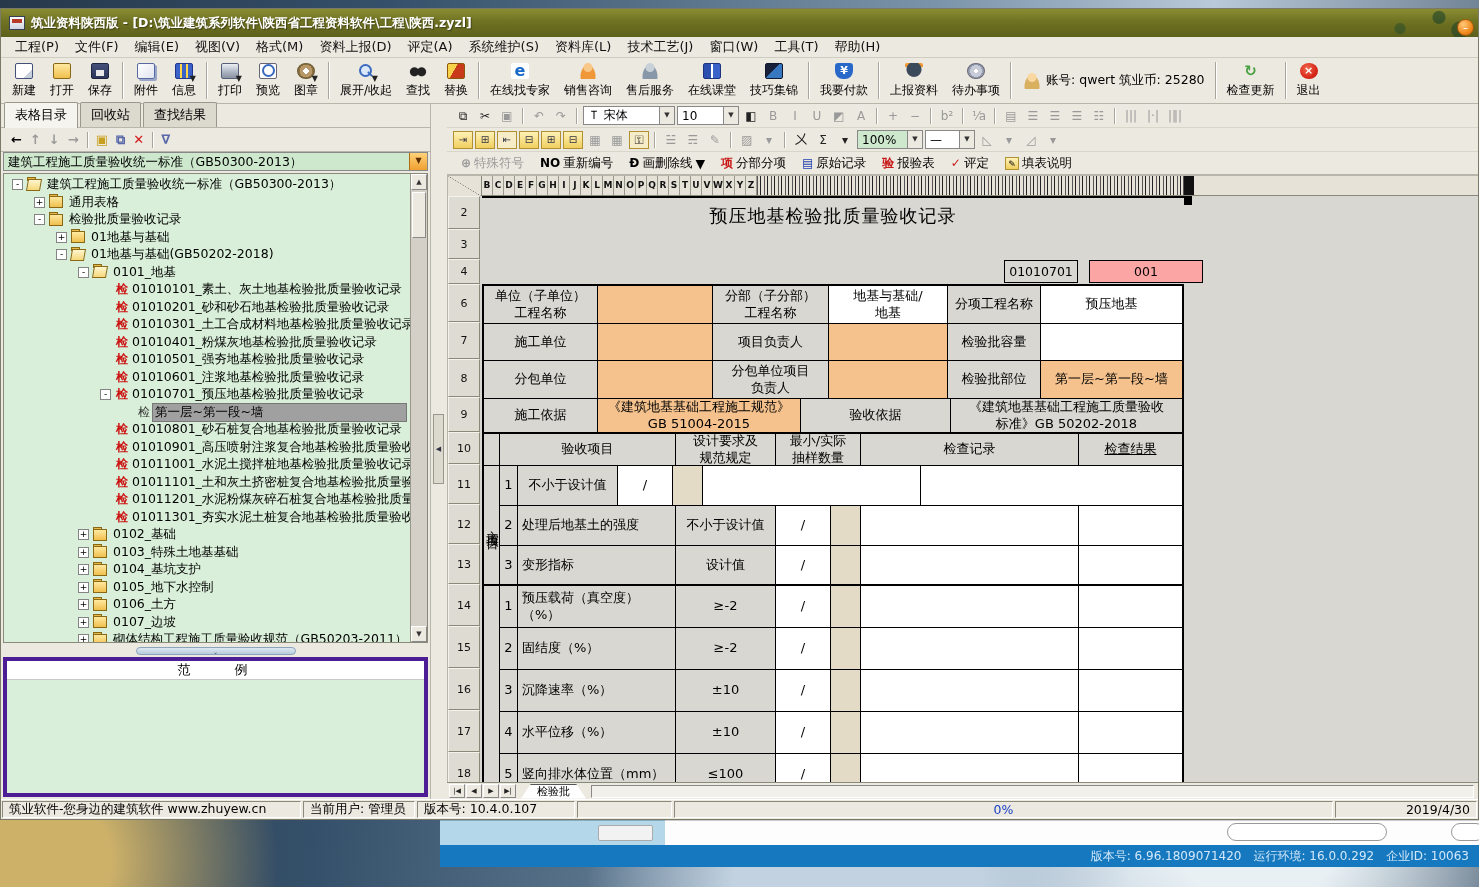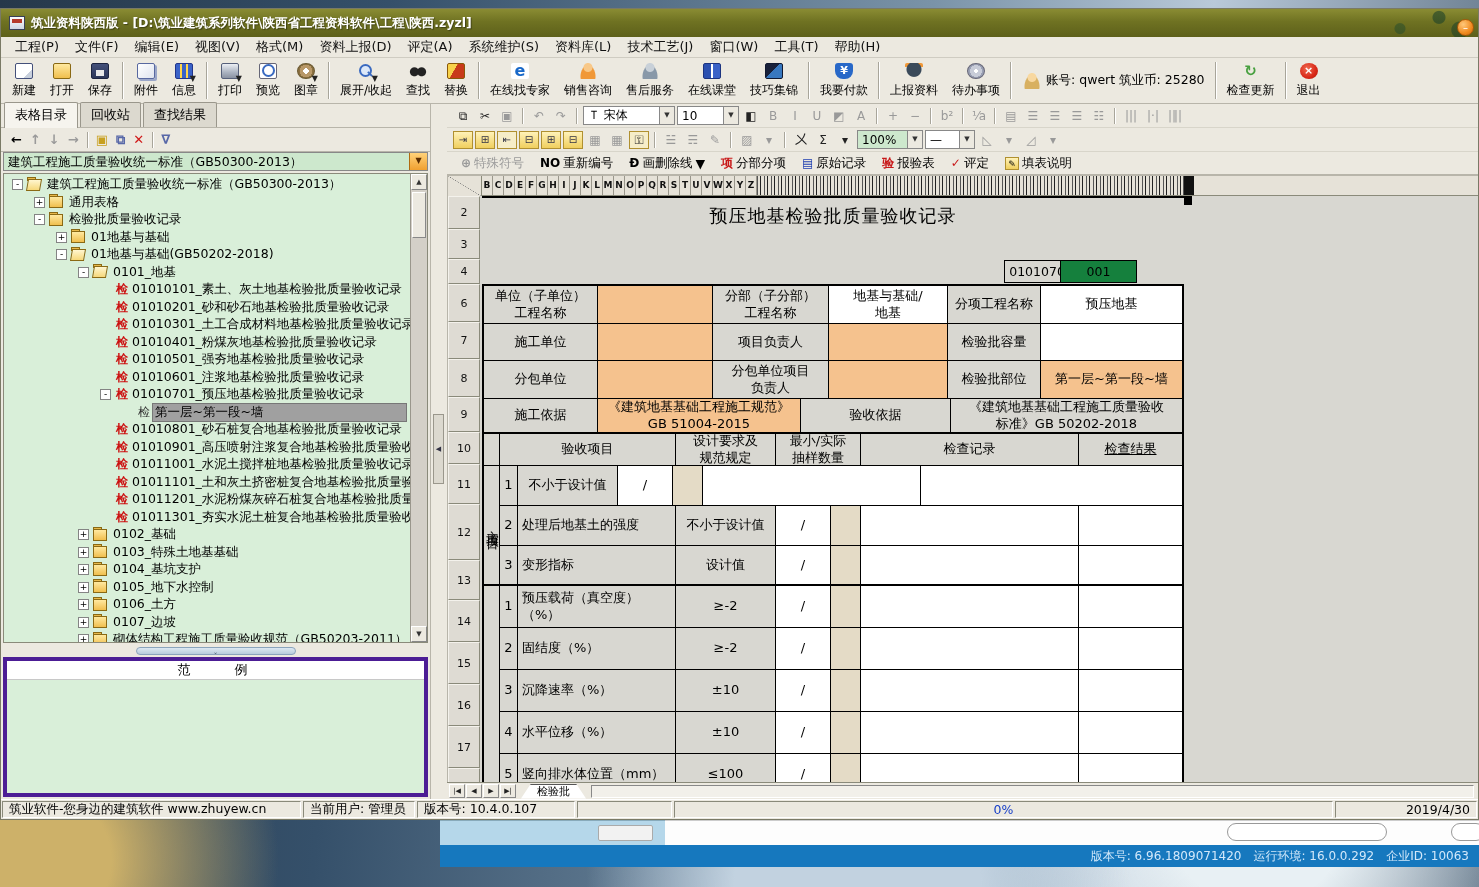--- a/index.html
+++ b/index.html
@@ -120,21 +120,21 @@
 .hcap{width:10px;background:#111}
 .sheet-body{position:absolute;left:0;top:20px;right:0;bottom:0;overflow:hidden}
 .gutter{position:absolute;left:0;top:0;width:32px;bottom:0}
 .gcell{border:1px solid;border-color:#f4f2ec #8a8a7a #8a8a7a #f4f2ec;background:#dedbd3;font-size:11px;text-align:center;display:flex;align-items:center;justify-content:center;color:#111}
 .grid{position:absolute;left:34px;top:0;width:702px;height:100%}
 .topline{position:absolute;left:0;top:0;width:702px;height:2px;background:#000}
 .endmark{position:absolute;right:-8px;top:0;width:8px;height:9px;background:#000}
 .sheet-title{position:absolute;left:0;top:8px;width:702px;text-align:center;font-size:18px;letter-spacing:1px;color:#000}
 .r4cell{position:absolute;top:64px;height:23px;border:1px solid #000;font-size:12.5px;display:flex;align-items:center;justify-content:center}
 .r4code{left:522px;width:74px}
-.r4ser{left:578px;width:77px;background:#15803d}
+.r4ser{left:607px;width:114px;background:#fca5a5}
 .tbl{position:absolute;left:0;width:702px;border:2px solid #000;background:transparent}
 .trowf{display:flex}
 .tc{border-right:1px solid #000;border-bottom:1px solid #000;display:flex;align-items:center;justify-content:center;text-align:center;font-size:13px;white-space:pre-line;line-height:1.25;overflow:hidden}
 .tc.last{border-right:none}
 .tc.nb{border-bottom:none}
 .tc.bg-o{background:#f5c28e}
 .tc.bg-w{background:#fff}
 .tc.bg-t{background:#e4dbc6}
 .tc.left{justify-content:flex-start;text-align:left;padding-left:4px}
 .tc.thick{border-bottom:2px solid #000}
@@ -655,21 +655,21 @@
           <div class="gutter" id="gutter">
               <div class="gcell" style="height: 33px;">2</div>
               <div class="gcell" style="height: 30px;">3</div>
               <div class="gcell" style="height: 25px;">4</div>
               <div class="gcell" style="height: 38px;">6</div>
               <div class="gcell" style="height: 37px;">7</div>
               <div class="gcell" style="height: 38px;">8</div>
               <div class="gcell" style="height: 35px;">9</div>
               <div class="gcell" style="height: 32px;">10</div>
               <div class="gcell" style="height: 40px;">11</div>
-              <div class="gcell" style="height: 56px;">12</div>
+              <div class="gcell" style="height: 40px;">12</div>
               <div class="gcell" style="height: 40px;">13</div>
               <div class="gcell" style="height: 42px;">14</div>
               <div class="gcell" style="height: 42px;">15</div>
               <div class="gcell" style="height: 42px;">16</div>
               <div class="gcell" style="height: 42px;">17</div>
               <div class="gcell" style="height: 42px;">18</div>
             </div>
           <div class="grid" id="grid">
             <div class="topline"></div>
             <div class="endmark"></div>

